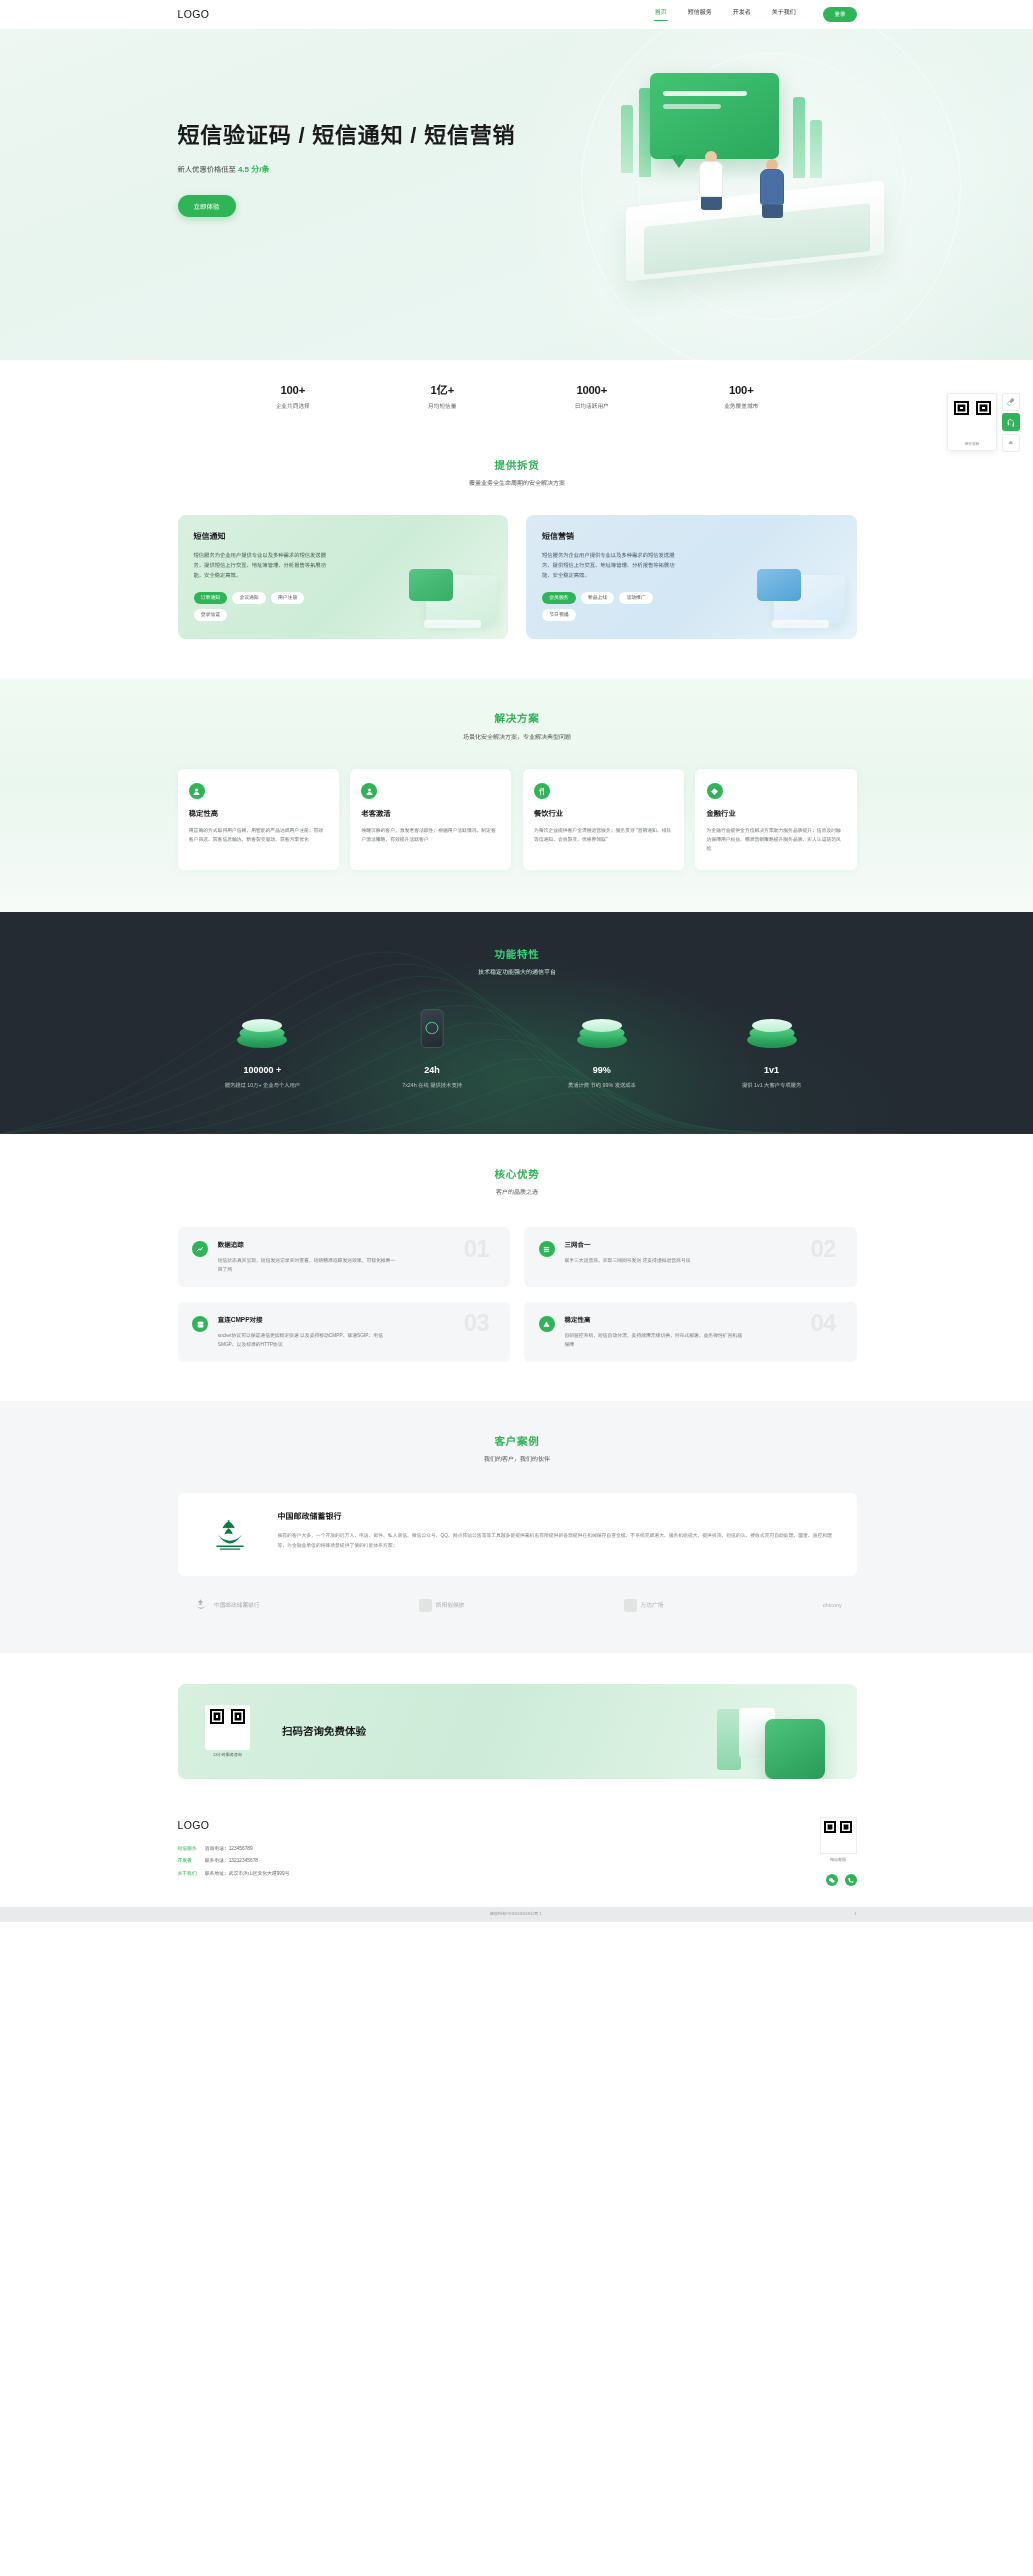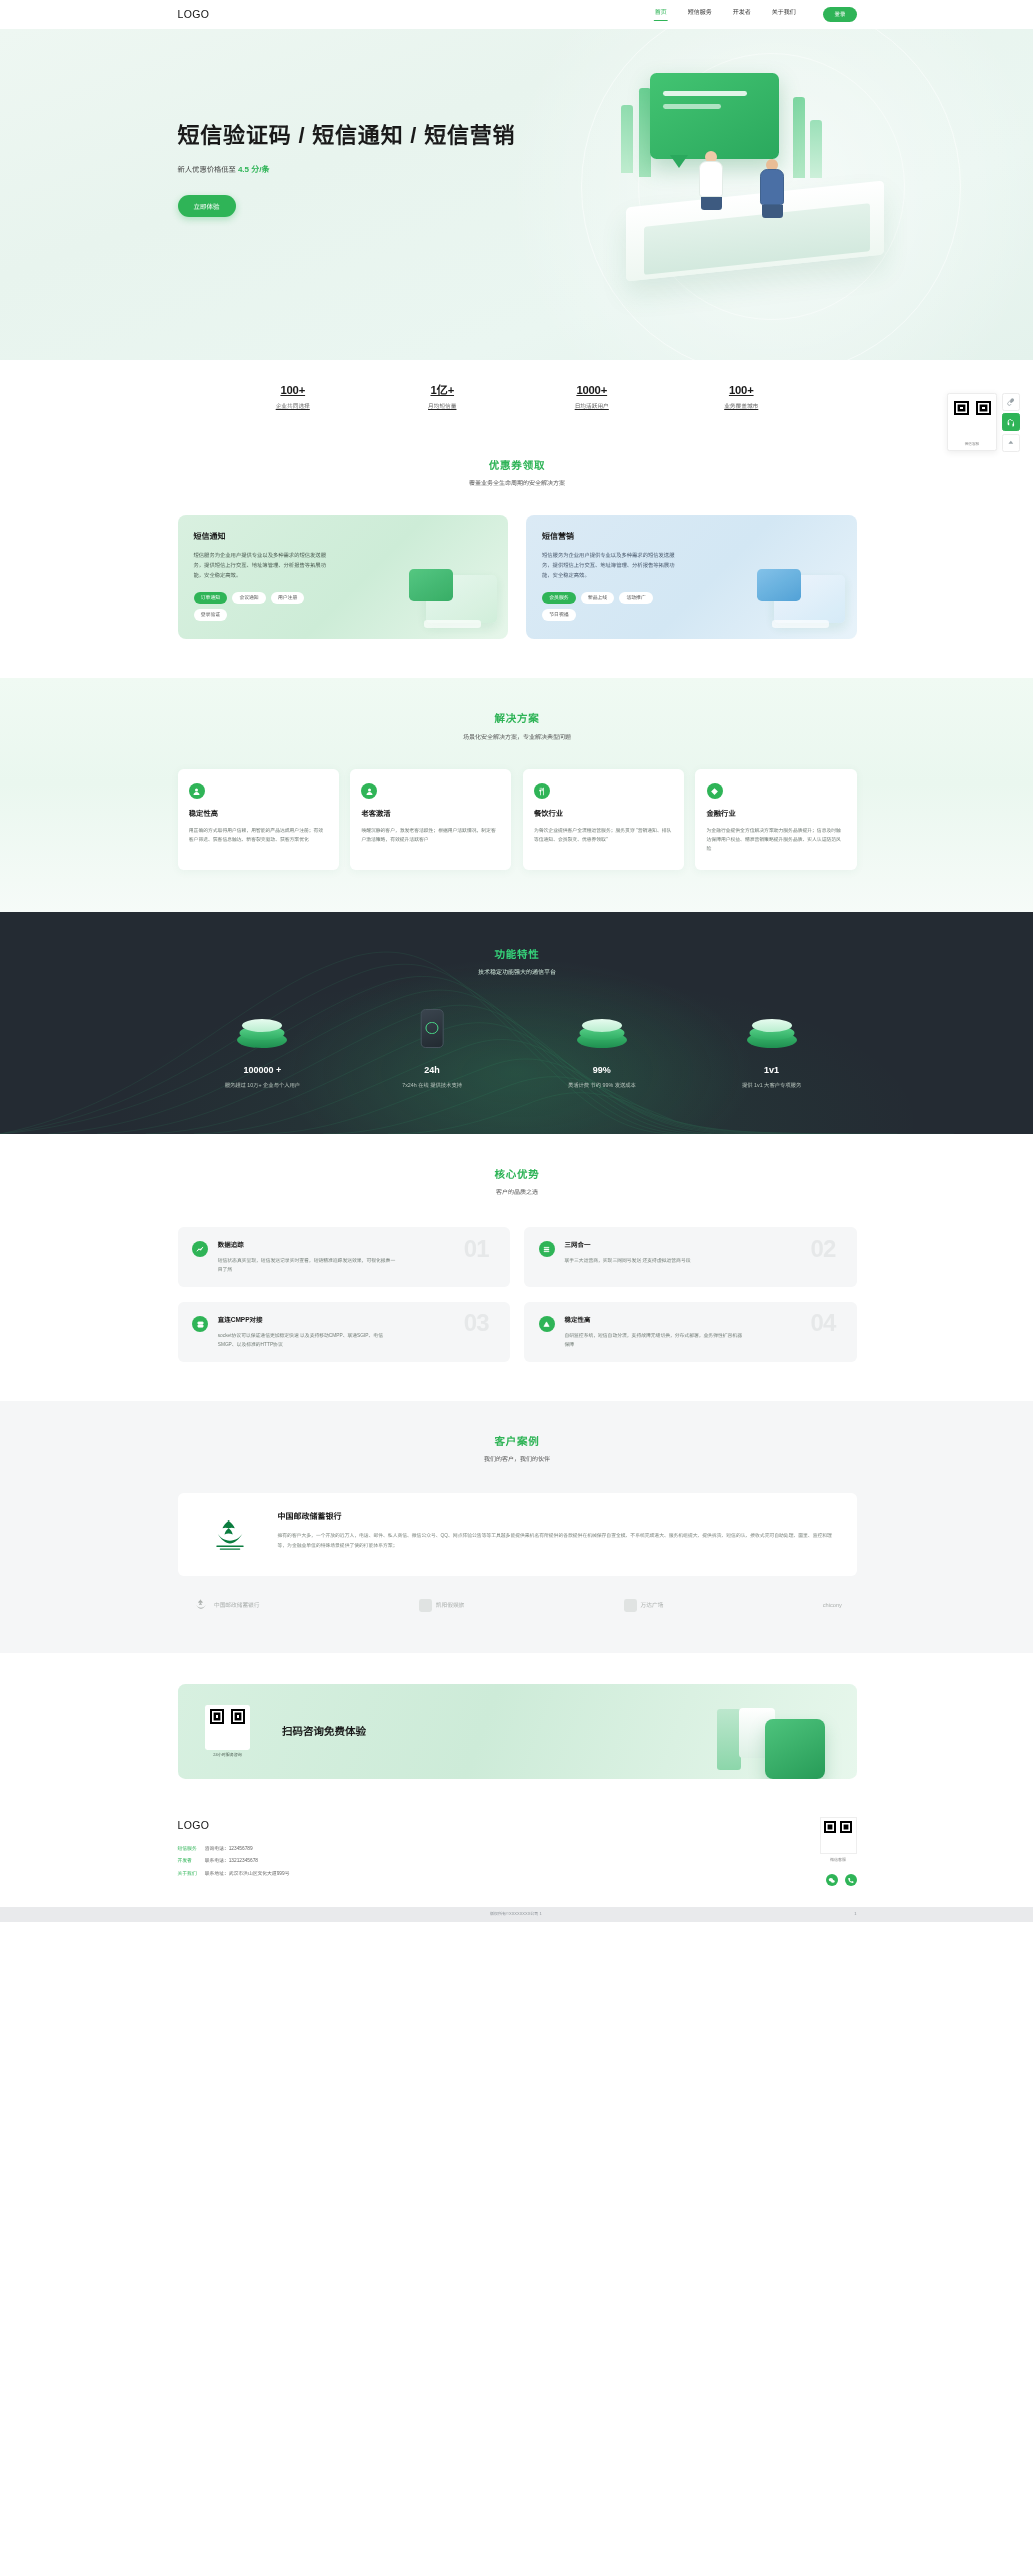--- a/index.html
+++ b/index.html
@@ -64,21 +64,21 @@
   .p2{left:158px;top:86px;}
   .head{width:12px;height:12px;border-radius:50%;background:#f0c9a8;margin:0 auto;}
   .head.dark{background:#e8bd96;}
   .body-sh{width:24px;height:36px;border-radius:7.3px 7.3px 3.2px 3.2px;background:#fff;margin-top:-1.6px;
     border:0.8px solid #e3ece7;}
   .body-sh.blue{background:#4a6fa5;border-color:#41638f;}
   .leg{width:21px;height:13px;background:#3d5a80;margin:0 auto;border-radius:0 0 3.2px 3.2px;}
 
   
   .stats{background:#fff;padding:21px 0 18px;}
-  .stats-row{display:flex;justify-content:space-between;width:598px;margin:0 auto;text-decoration:underline;}
+  .stats-row{display:flex;justify-content:space-between;width:598px;margin:0 auto;}
   .stat{text-align:center;flex:1;}
   .stat-num{font-size:11.3px;font-weight:700;color:#1a1a1a;letter-spacing:-0.2px;}
   .stat-label{font-size:5.7px;color:#666;margin-top:3.2px;}
 
   
   .sec-head{text-align:center;}
   .sec-title{font-size:10.5px;font-weight:700;color:#2fb457;letter-spacing:0.8px;}
   .sec-sub{font-size:6px;color:#555;margin-top:5.7px;}
   .sec-title.light{color:#35d37a;}
   .sec-sub.light{color:#cfe6da;}
@@ -301,21 +301,21 @@
       <div class="stat">
         <div class="stat-num">100+</div>
         <div class="stat-label">业务覆盖城市</div>
       </div>
     </div>
   </div>
 
   <div class="products">
     <div class="container">
       <div class="sec-head">
-        <div class="sec-title">优惠券领取</div>
+        <div class="sec-title">提供拆货</div>
         <div class="sec-sub">覆盖业务全生命周期的安全解决方案</div>
       </div>
       <div class="prod-cards">
 
         <div class="prod-card green">
           <div class="prod-name">短信通知</div>
           <div class="prod-desc">短信服务为企业用户提供专业以及多种需求的短信发送服务，提供短信上行交互、地址簿管理、分析报告等拓展功能，安全稳定高效。</div>
           <div class="tags">
             <span class="tag on">订单通知</span>
             <span class="tag">会议通知</span>

